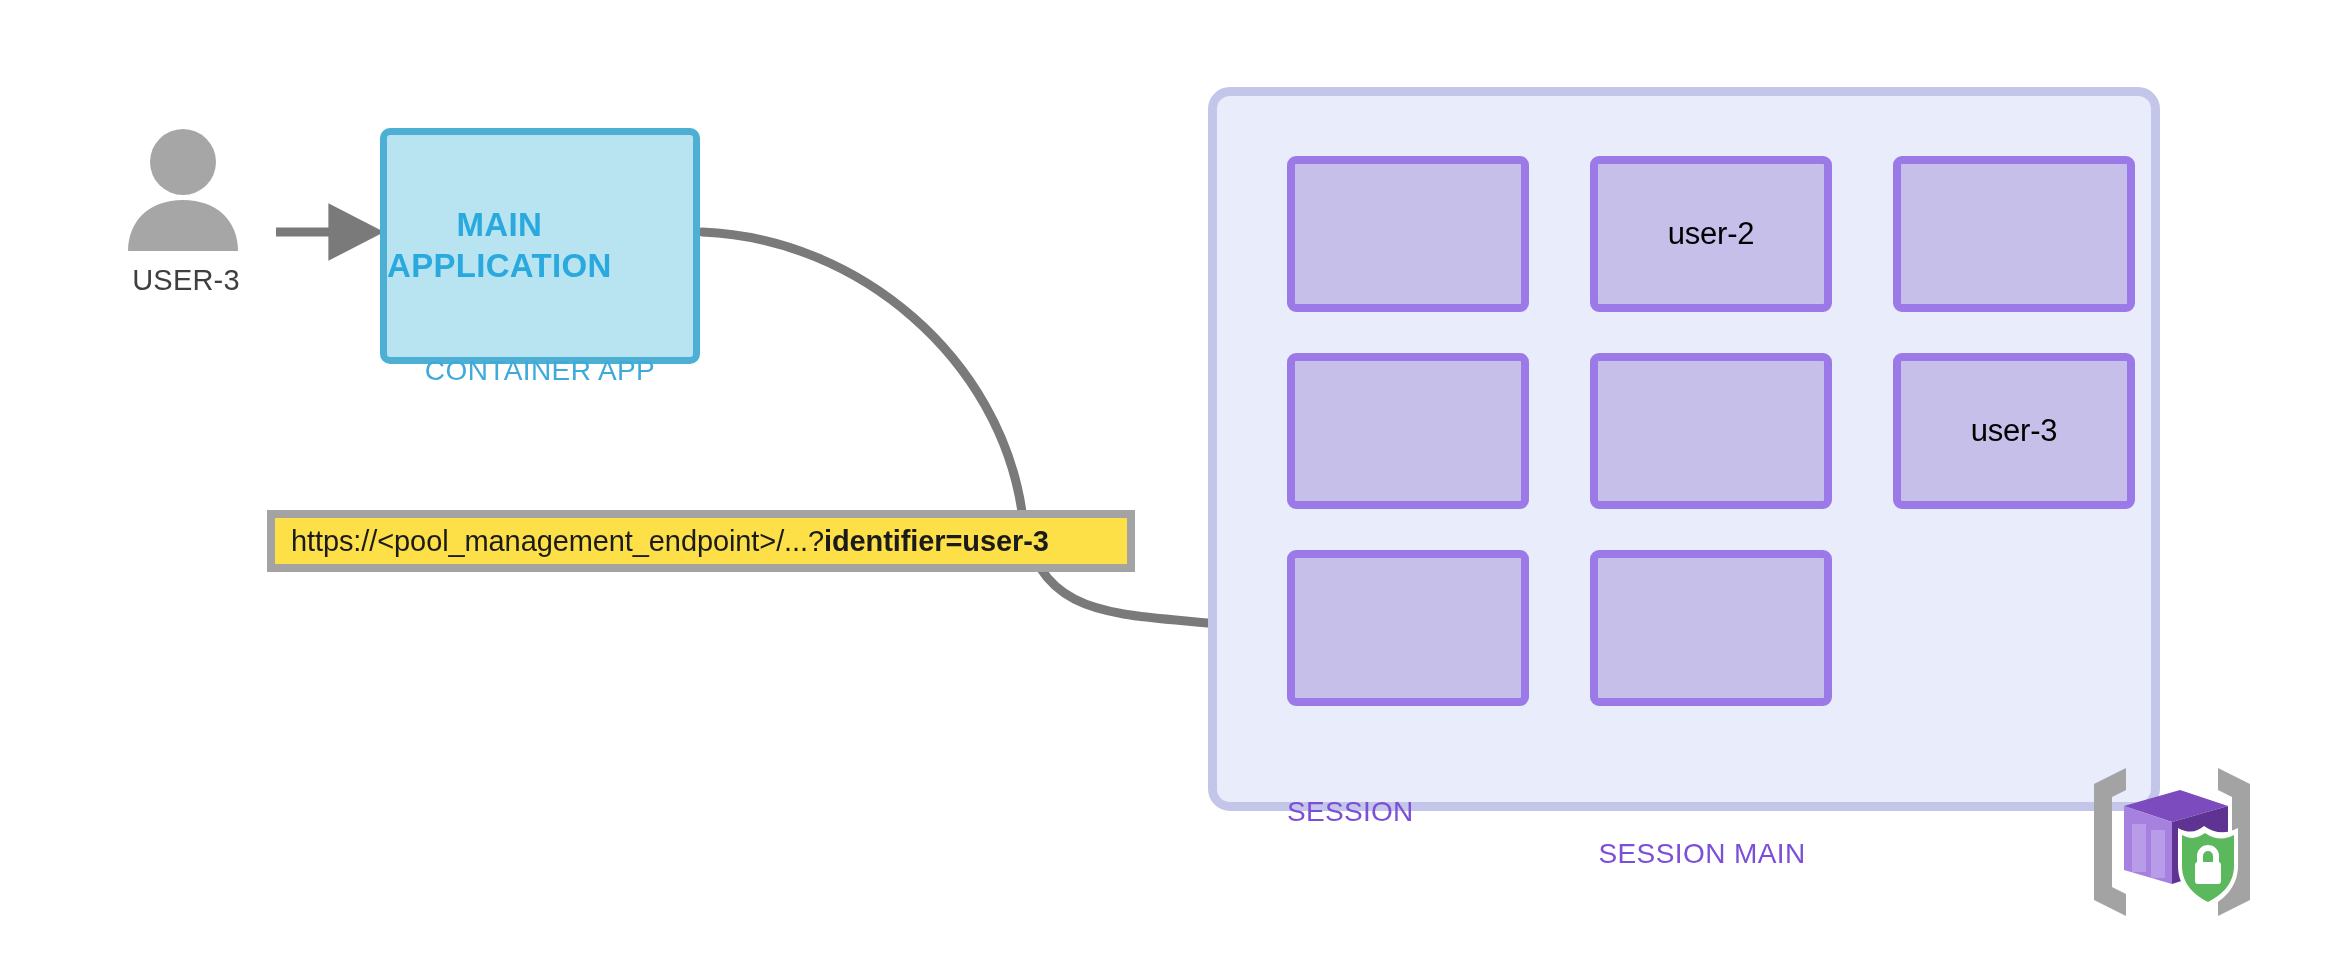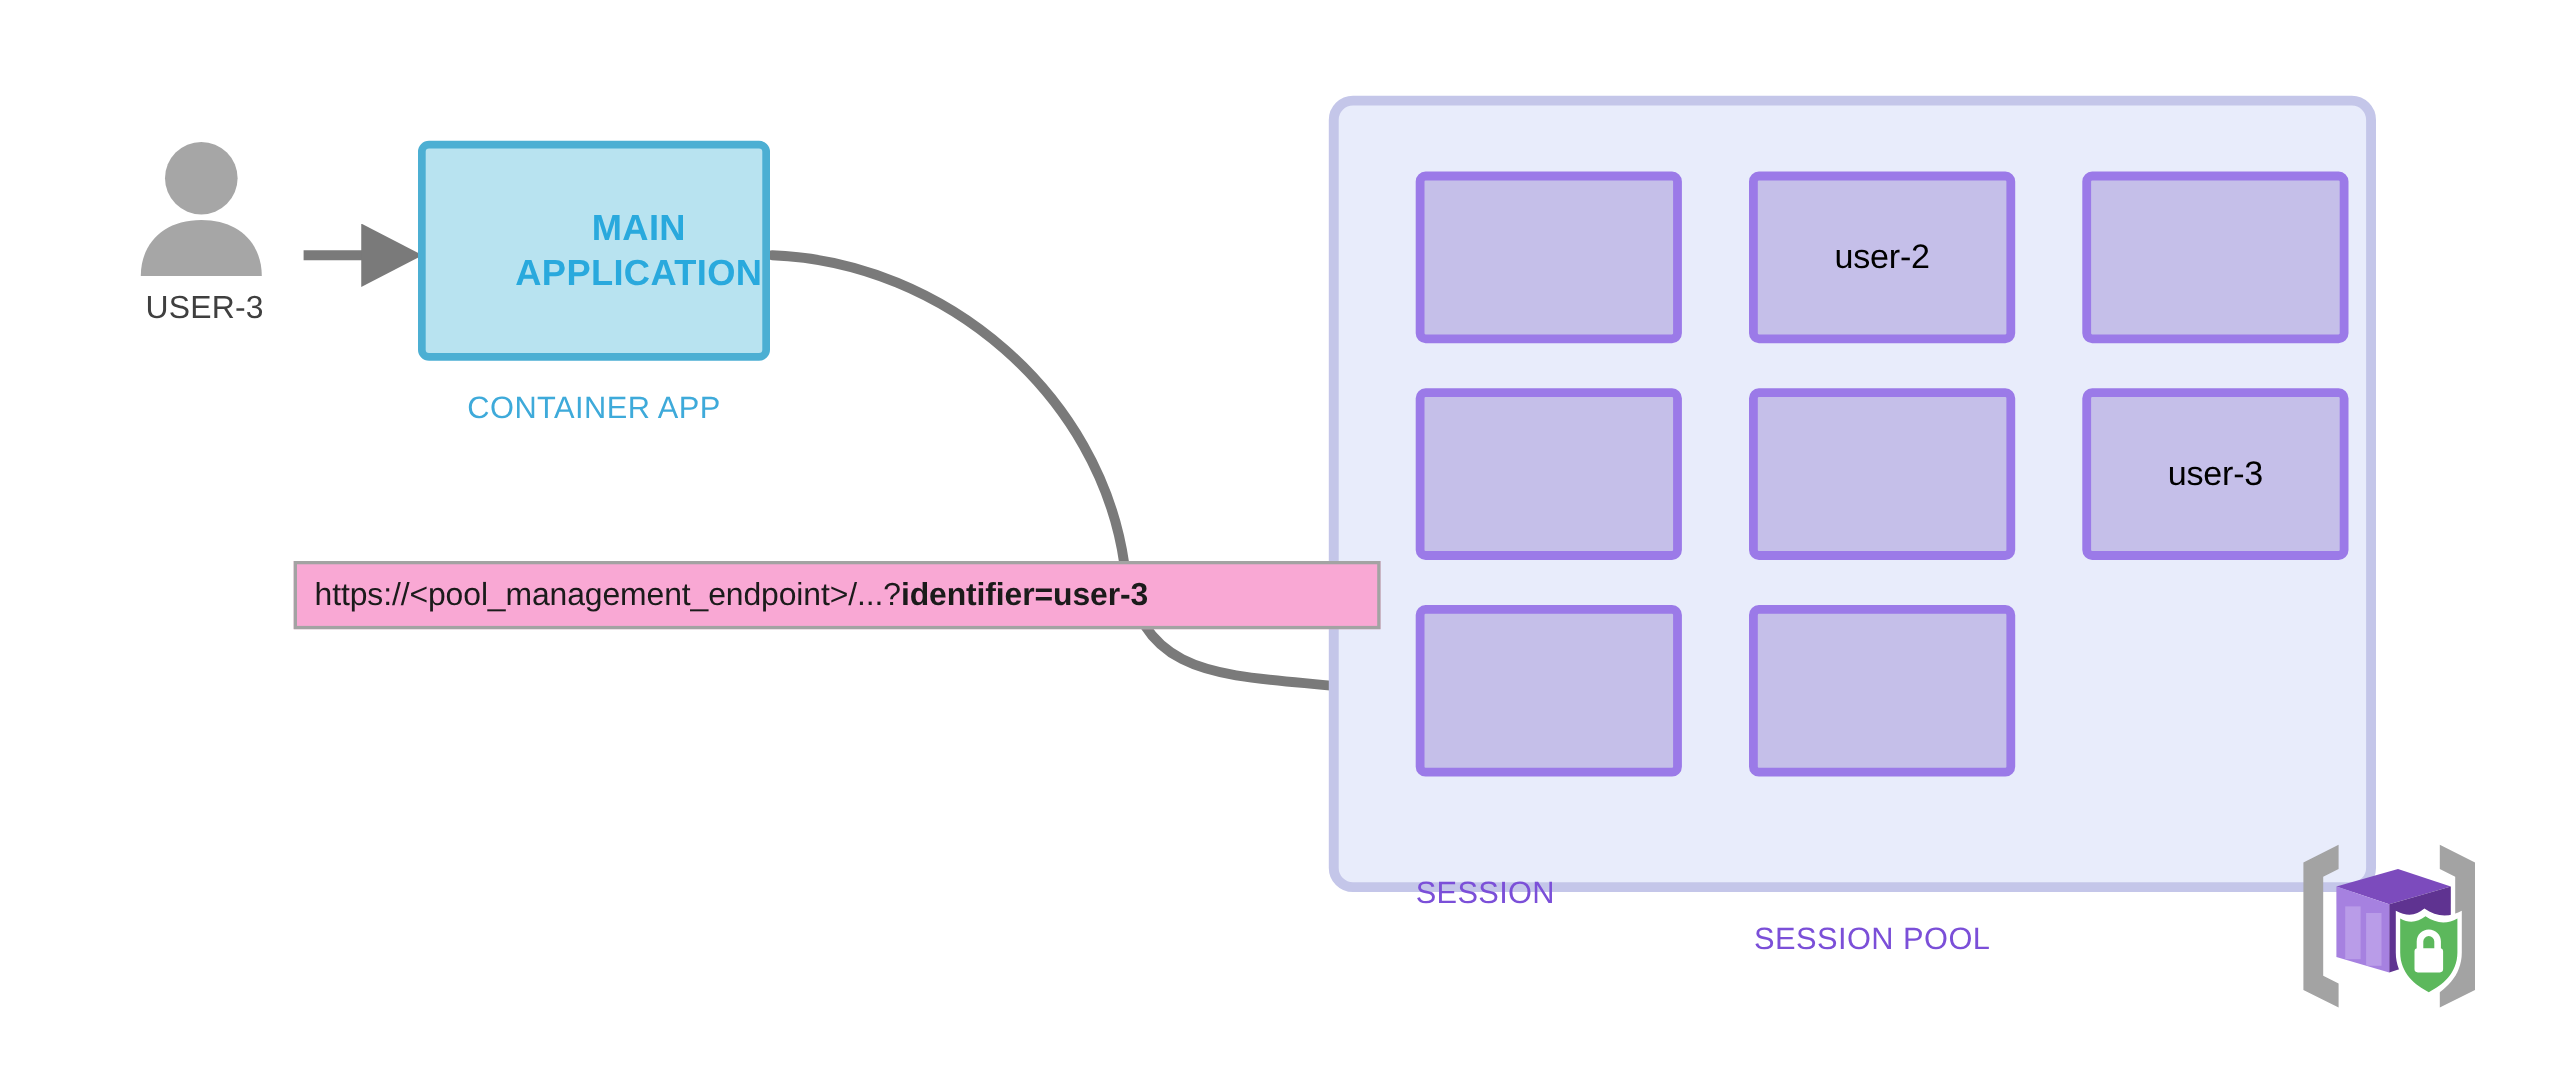--- a/index.html
+++ b/index.html
@@ -62,28 +62,28 @@
     letter-spacing: 0.2px;
     white-space: nowrap;
   }
 
   
   .app-box {
     position: absolute;
     left: 380px;
     top: 128px;
     width: 320px;
-    height: 200px;
+    height: 236px;
     box-sizing: border-box;
     background: #b8e3f0;
     border: 7px solid #4cafd3;
     border-radius: 10px;
     display: flex;
     align-items: center;
-    justify-content: flex-end;
+    justify-content: flex-start;
     z-index: 3;
   }
   .app-box-text {
     text-align: center;
     color: #29a9dd;
     font-size: 33px;
     font-weight: bold;
     line-height: 1.24;
     letter-spacing: 0.3px;
     font-family: "Liberation Sans", sans-serif;
@@ -100,25 +100,25 @@
     font-family: "Liberation Sans", sans-serif;
     z-index: 3;
     white-space: nowrap;
   }
 
   
   .url-callout {
     position: absolute;
     left: 267px;
     top: 510px;
-    width: 988px;
+    width: 868px;
     height: 62px;
     box-sizing: border-box;
-    background: #f9a8d4;
-    border: 3px solid #a3a3a3;
+    background: #fde047;
+    border: 8px solid #a3a3a3;
     display: flex;
     align-items: center;
     padding-left: 16px;
     z-index: 6;
   }
   .url-text {
     font-size: 29px;
     color: #1b1b1b;
     font-family: "Liberation Sans", sans-serif;
     white-space: nowrap;
@@ -269,21 +269,21 @@
       <div class="session-cell">
         <span class="cell-label"></span>
       </div>
       <div class="session-cell">
         <span class="cell-label"></span>
       </div>
     </div>
     <div class="session-caption">SESSION</div>
   </div>
 
-  <div class="pool-caption">SESSION POOL</div>
+  <div class="pool-caption">SESSION MAIN</div>
 
   <svg class="pool-icon" viewBox="0 0 168 160">
 
     <path d="M38,6 L6,22 L6,138 L38,154 L38,132 L24,125 L24,35 L38,28 Z" fill="#a3a3a3"></path>
 
     <path d="M130,6 L162,22 L162,138 L130,154 L130,132 L144,125 L144,35 L130,28 Z" fill="#a3a3a3"></path>
 
     <path d="M36,44 L92,28 L140,44 L84,60 Z" fill="#7c4bbd"></path>
 
     <path d="M84,60 L140,44 L140,104 L84,122 Z" fill="#5f3391"></path>

